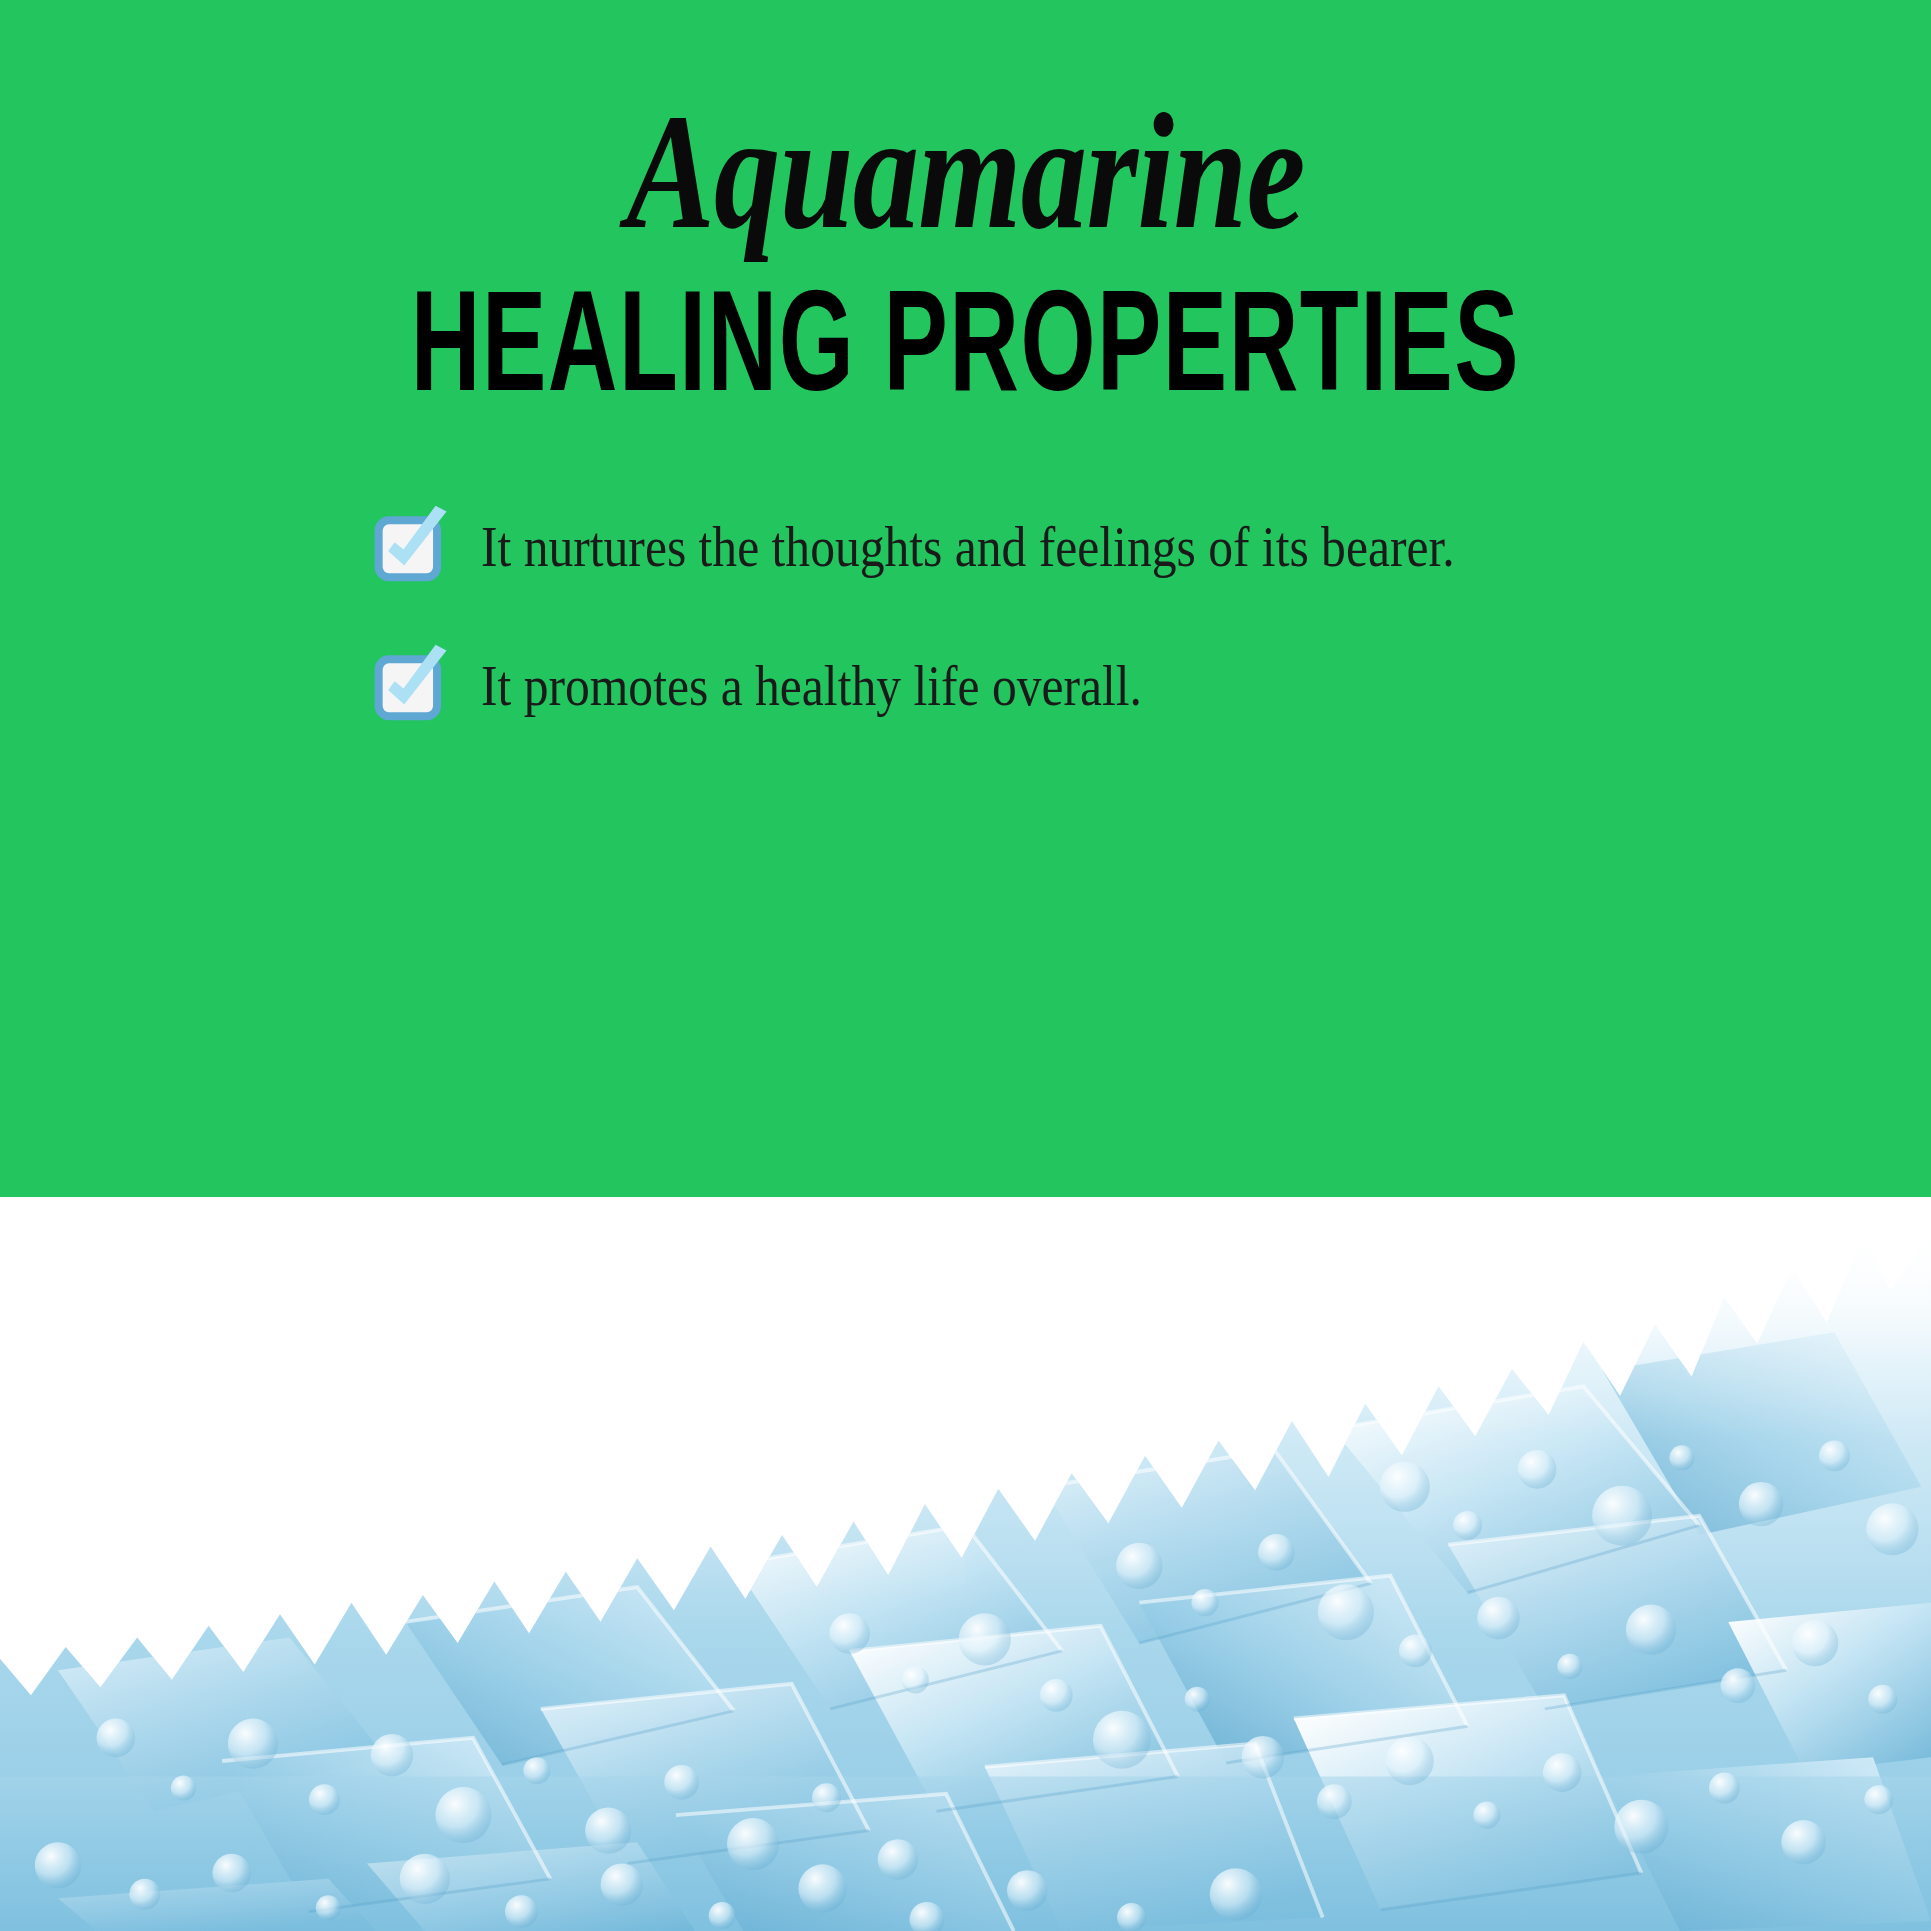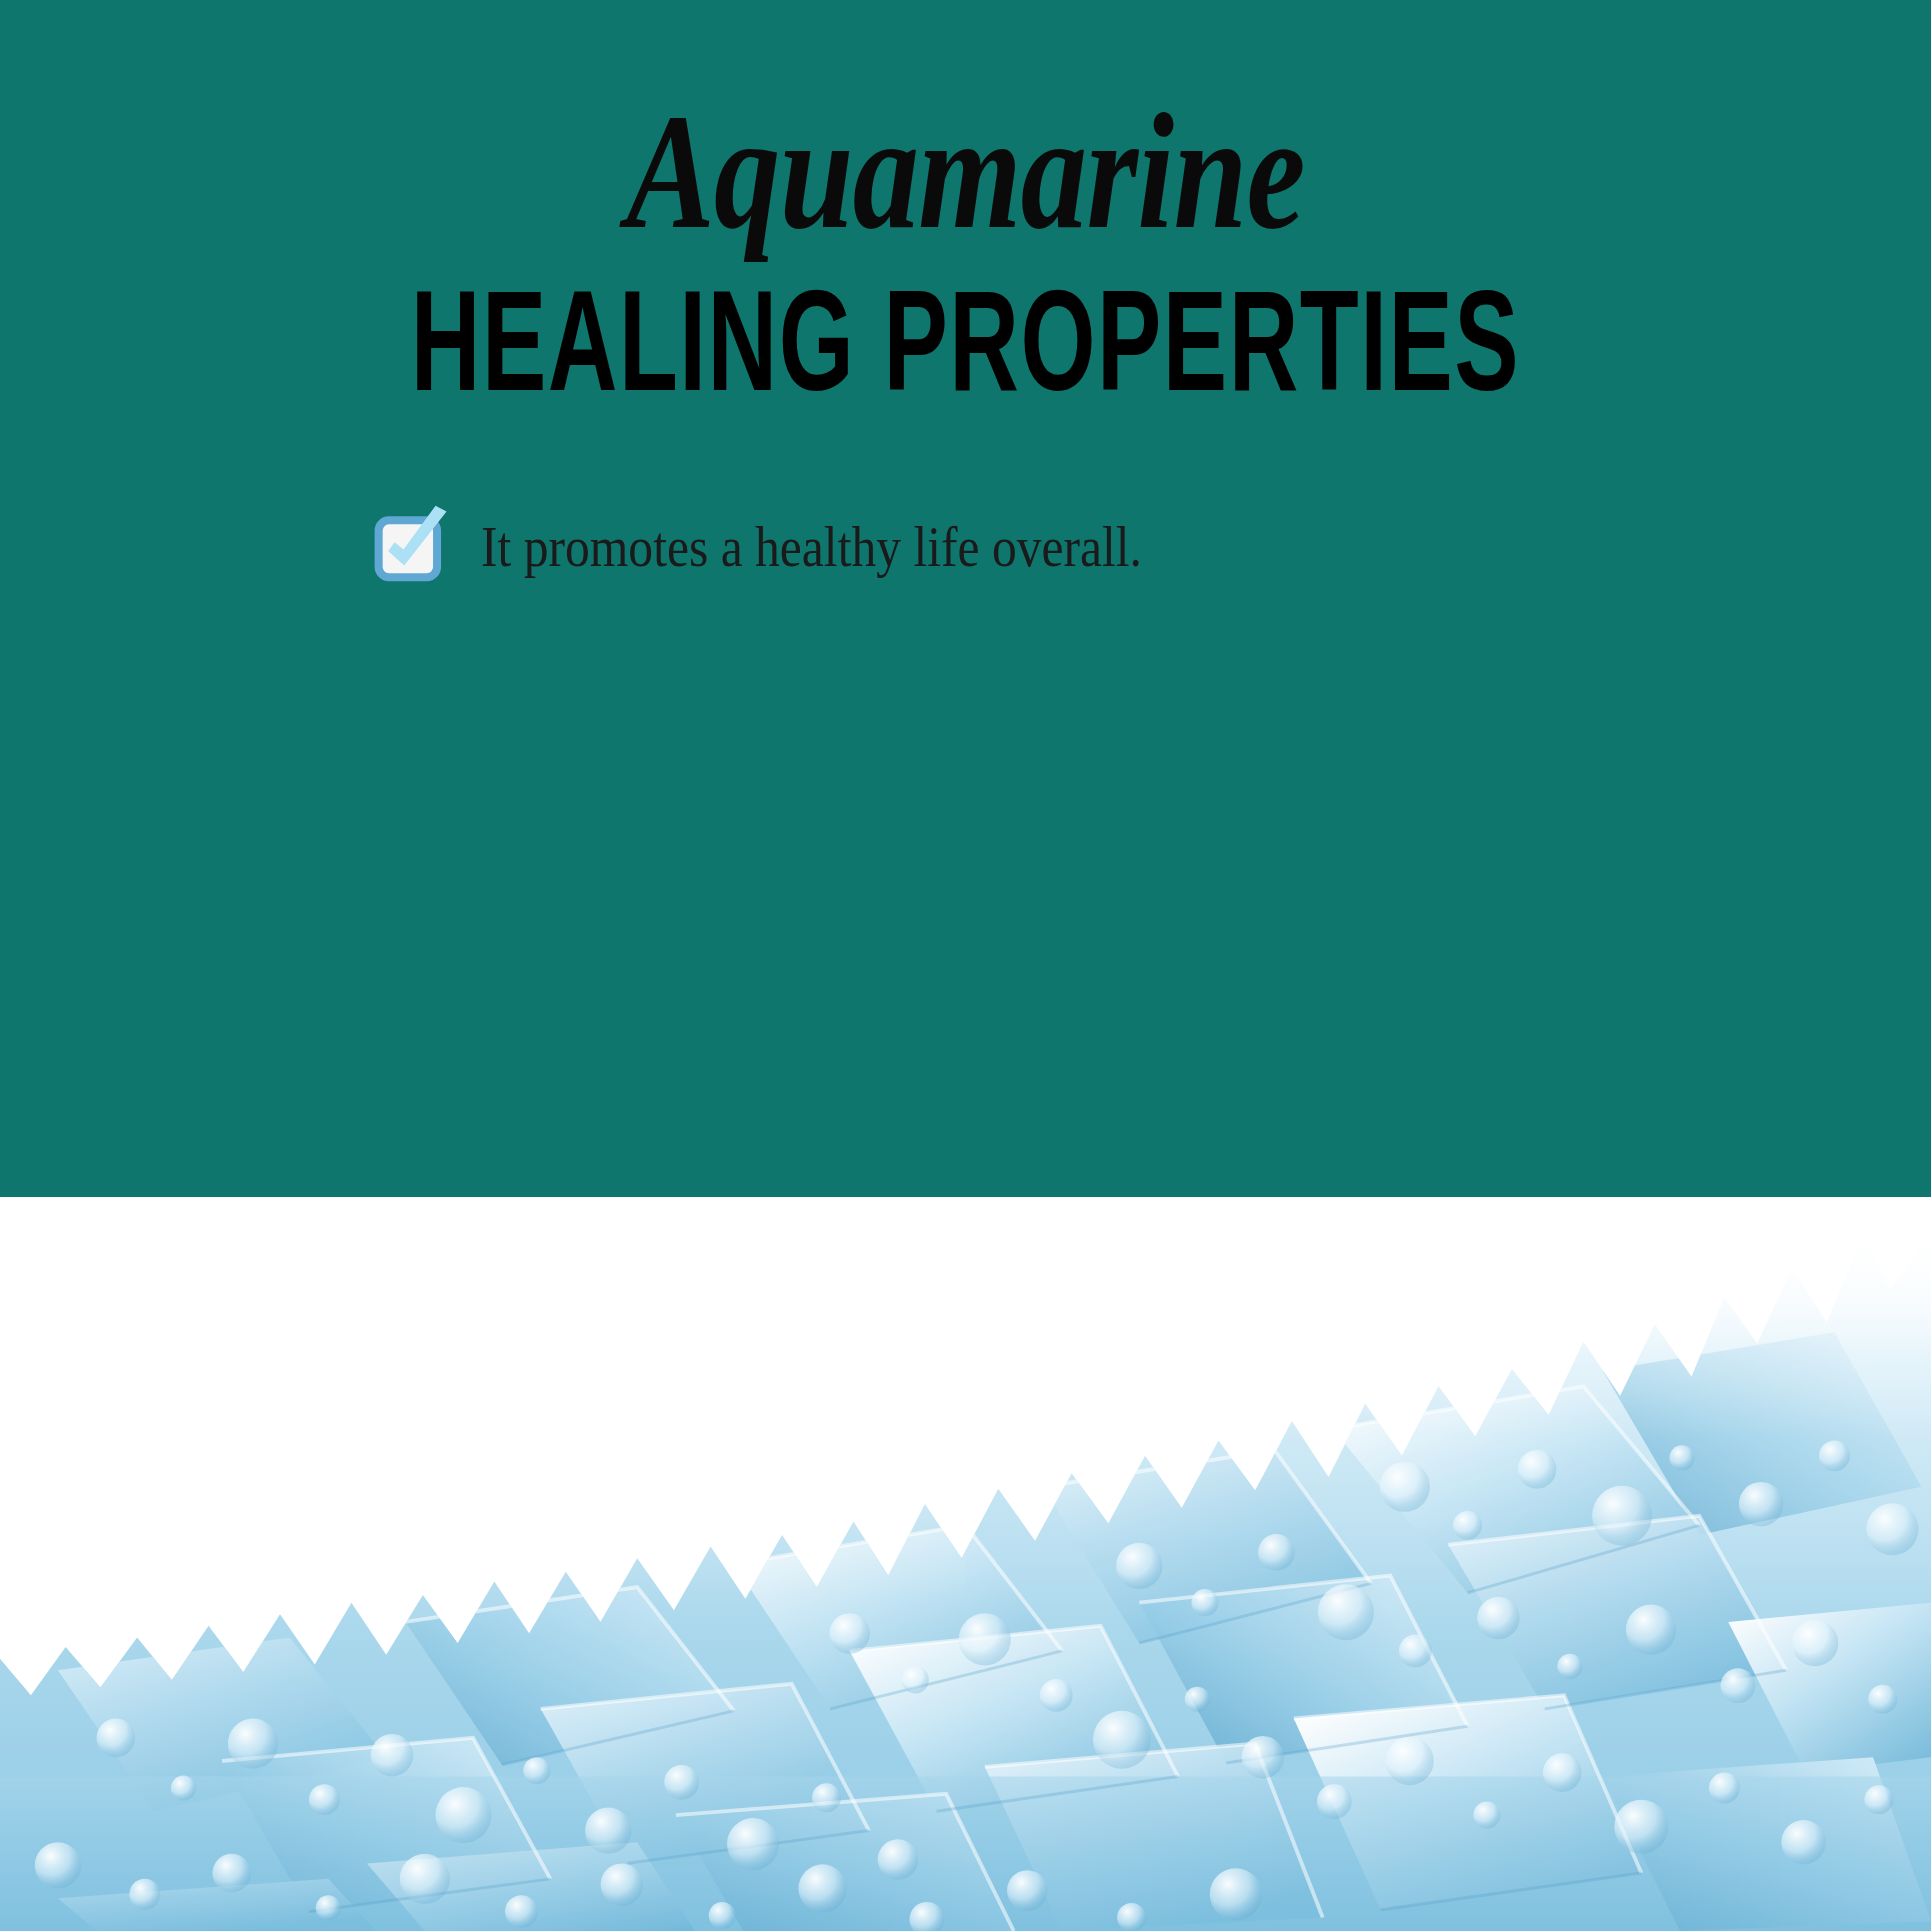--- a/index.html
+++ b/index.html
@@ -6,21 +6,21 @@
 
   html, body {
     width:1931px; height:1931px;
     background:#ffffff;
     overflow:hidden;
   }
 
   #poster {
     position:relative;
     width:1931px; height:1931px;
-    background:#0f766e;
+    background:#22c55e;
     font-family:"Liberation Serif", serif;
   }
 
   
   .header {
     position:absolute;
     top:93px; left:0; width:1931px;
     text-align:center;
   }
 
@@ -102,20 +102,29 @@
 
 <div id="poster">
 
   <div class="header">
     <div class="title">Aquamarine</div>
     <div class="subtitle">HEALING PROPERTIES</div>
   </div>
 
   <div class="list">
 
+    <div class="item gap-lg">
+      <span class="check-wrap">
+        <svg viewBox="0 0 100 100" xmlns="http://www.w3.org/2000/svg" aria-hidden="true">
+          <rect x="5" y="10" width="80" height="78" rx="14" ry="14" fill="#F5F5F5" stroke="#5FA8D3" stroke-width="11"></rect>
+          <path d="M18 52 L40 72 L98 -2 L83 -10 L39 50 L27 40 Z" fill="#ACE0F5"></path>
+        </svg>
+      </span>
+      <span class="item-text">It nurtures the thoughts and feelings of its bearer.</span>
+    </div>
 
 
 
 
     <div class="item">
       <span class="check-wrap">
         <svg viewBox="0 0 100 100" xmlns="http://www.w3.org/2000/svg" aria-hidden="true">
           <rect x="5" y="10" width="80" height="78" rx="14" ry="14" fill="#F5F5F5" stroke="#5FA8D3" stroke-width="11"></rect>
           <path d="M18 52 L40 72 L98 -2 L83 -10 L39 50 L27 40 Z" fill="#ACE0F5"></path>
         </svg>

